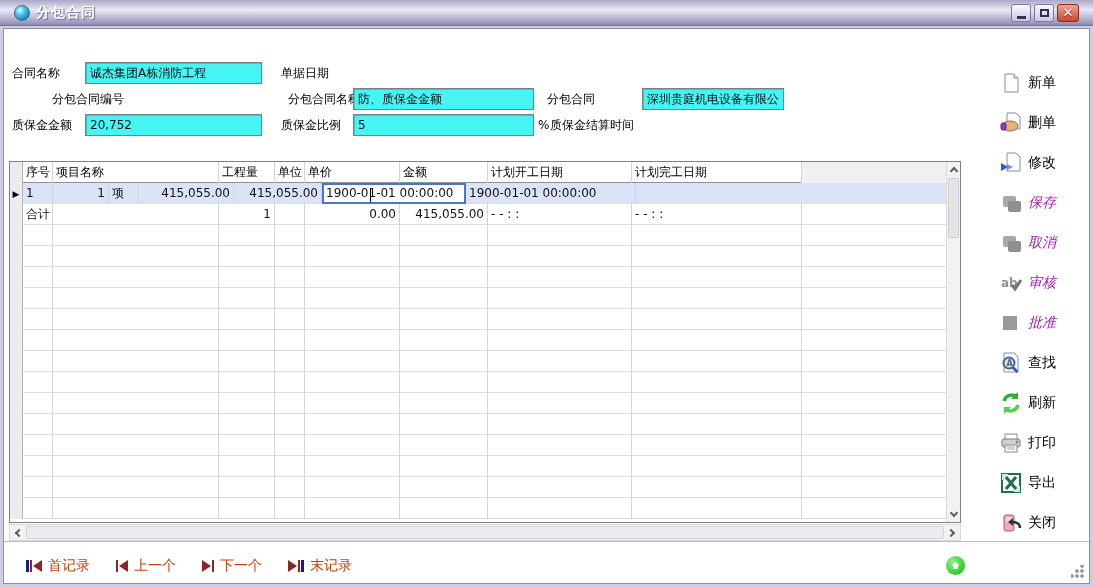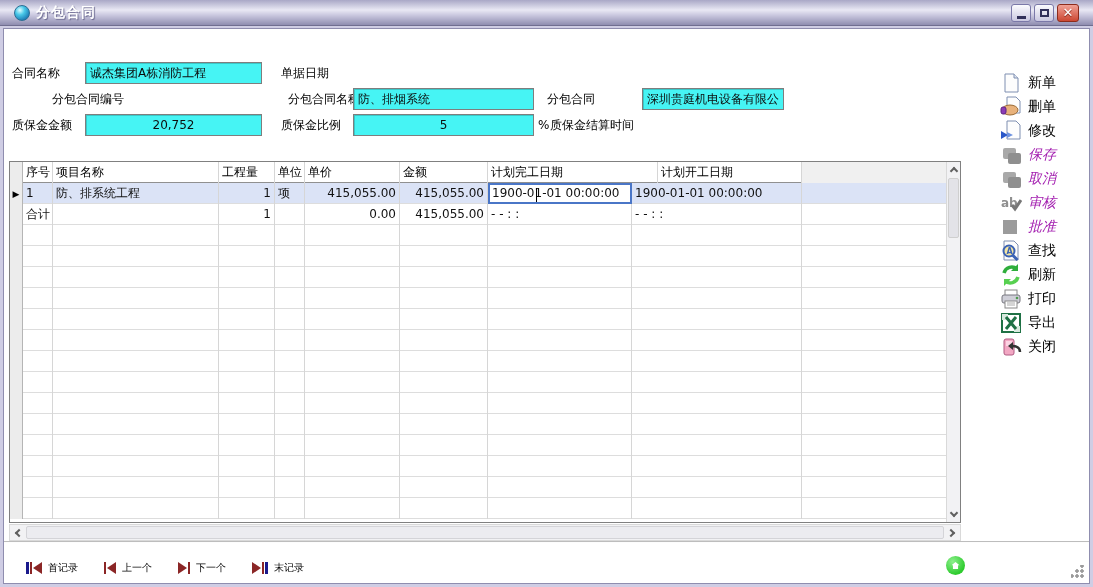--- a/index.html
+++ b/index.html
@@ -40,21 +40,21 @@
 
   
   .fld-label { position:absolute; height:22px; line-height:22px; color:#000; white-space:nowrap; }
   .fld {
     position:absolute; height:22px; line-height:20px;
     background:var(--field-bg, #46f4f4);
     border:1px solid #7e7e7e;
     box-shadow:inset 1px 1px 0 rgba(0,0,0,.18);
     padding:0 4px; color:#0c0c0c; white-space:nowrap; overflow:hidden;
   }
-  .fld.num { text-align:center; }
+  .fld.num { text-align:left; }
 
   
   .grid {
     position:absolute; left:5px; top:132px; width:952px; height:362px;
     border:1px solid #808080; background:#fff; overflow:hidden;
   }
   .grid-inner { position:absolute; left:0; top:0; right:14px; bottom:0; }
   .g-row { display:flex; height:21px; border-bottom:1px solid #ddd; }
   .g-row.header { border-bottom:1px solid #909090; background:#fff; }
   .g-row.selected { background:#dbe3f6; }
@@ -85,32 +85,32 @@
   .sc-btn { position:absolute; background:#f2f2f4; display:flex; align-items:center; justify-content:center; }
   .chev { width:6px; height:6px; border-right:2px solid #606060; border-bottom:2px solid #606060; }
   .chev.up { transform:rotate(-135deg); margin-top:3px; }
   .chev.down { transform:rotate(45deg); margin-bottom:3px; }
   .chev.left { transform:rotate(135deg); margin-left:3px; }
   .chev.right { transform:rotate(-45deg); margin-right:3px; }
   .vthumb { position:absolute; left:1px; right:1px; top:16px; height:60px; background:#e3e3e8; border:1px solid #cfcfcf; border-radius:2px; }
   .hthumb { position:absolute; top:1px; bottom:1px; left:16px; right:16px; background:#ececf0; border:1px solid #d4d4d8; border-radius:2px; }
 
   
-  .sidebar { position:absolute; right:12px; top:42px; width:78px; display:flex; flex-direction:column; gap:0;margin-left:28px; }
+  .sidebar { position:absolute; right:12px; top:42px; width:78px; display:flex; flex-direction:column; gap:16px;margin-left:28px; }
   .side-btn { display:flex; align-items:center; gap:5px; height:24px; cursor:pointer; }
   .side-btn .ic { width:24px; height:24px; flex:0 0 auto; display:flex; align-items:center; justify-content:center; }
   .side-btn .lbl { font-size:14px; color:#000; white-space:nowrap; }
   .side-btn.disabled .lbl { color:#a21caf;font-style:italic; }
   .side-btn.disabled { cursor:default; }
 
   
   .separator { position:absolute; left:0; right:0; bottom:40px; height:2px; border-top:1px solid #bdbdbd; border-bottom:1px solid #fdfdfd; }
   .navbar { position:absolute; left:22px; bottom:8px; display:flex; gap:26px; align-items:center; }
   .nav-item { display:flex; align-items:center; gap:6px; cursor:pointer; }
-  .nav-item .lbl { font-size:10px; color:#000000; }
+  .nav-item .lbl { font-size:14px; color:#c2410c; }
   .tri { width:0; height:0; display:inline-block; }
   .tri.lt { border-top:6px solid transparent; border-bottom:6px solid transparent; border-right:9px solid #8b2626; }
   .tri.rt { border-top:6px solid transparent; border-bottom:6px solid transparent; border-left:9px solid #8b2626; }
   .bar-navy { width:3px; height:12px; background:#1a1a8c; display:inline-block; }
   .bar-red { width:2px; height:12px; background:#8b2626; display:inline-block; }
   .nav-ic { display:flex; align-items:center; gap:1px; }
 
   .status-ic {
     position:absolute; left:942px; bottom:8px; width:19px; height:19px; border-radius:50%;
     background:radial-gradient(circle at 35% 30%, #8cf08c, #2ecb2e 70%);
@@ -150,49 +150,48 @@
   </div>
 
   <div class="main">
 
     <div class="fld-label" style="left:8px;top:33px;">合同名称</div>
     <div class="fld" style="left:81px;top:33px;width:177px;">诚杰集团A栋消防工程</div>
     <div class="fld-label" style="left:277px;top:33px;">单据日期</div>
 
     <div class="fld-label" style="left:8px;top:59px;margin-left:40px;">分包合同编号</div>
     <div class="fld-label" style="left:284px;top:59px;">分包合同名称</div>
-    <div class="fld" style="left:349px;top:59px;width:181px;">防、排烟系统</div>
+    <div class="fld" style="left:349px;top:59px;width:181px;">防、质保金金额</div>
     <div class="fld-label" style="left:543px;top:59px;">分包合同</div>
     <div class="fld" style="left:638px;top:59px;width:142px;">深圳贵庭机电设备有限公</div>
 
     <div class="fld-label" style="left:8px;top:85px;">质保金金额</div>
     <div class="fld num" style="left:81px;top:85px;width:177px;">20,752</div>
     <div class="fld-label" style="left:277px;top:85px;">质保金比例</div>
     <div class="fld num" style="left:349px;top:85px;width:181px;">5</div>
     <div class="fld-label" style="left:534px;top:85px;">%</div>
     <div class="fld-label" style="left:546px;top:85px;">质保金结算时间</div>
 
     <div class="grid">
       <div class="grid-inner" id="grid-body">
           <div class="g-row header">
             <div class="g-cell ind" style="width: 13px;"></div>
             <div class="g-cell" style="width: 30px;">序号</div>
             <div class="g-cell" style="width: 166px;">项目名称</div>
             <div class="g-cell" style="width: 56px;">工程量</div>
             <div class="g-cell" style="width: 30px;">单位</div>
             <div class="g-cell" style="width: 95px;">单价</div>
             <div class="g-cell" style="width: 88px;">金额</div>
+            <div class="g-cell" style="width: 144px;">计划开工日期</div>
             <div class="g-cell" style="width: 170px;">计划完工日期</div>
-            <div class="g-cell" style="width: 144px;">计划开工日期</div>
             <div class="g-cell fill"></div>
           </div>
           <div class="g-row selected">
             <div class="g-cell ind" style="width: 13px;"><span class="mark">▶</span></div>
             <div class="g-cell" style="width: 30px;">1</div>
-            <div class="g-cell" style="width: 166px;">防、排系统工程</div>
             <div class="g-cell r" style="width: 56px;">1</div>
             <div class="g-cell" style="width: 30px;">项</div>
             <div class="g-cell r" style="width: 95px;">415,055.00</div>
             <div class="g-cell r" style="width: 88px;">415,055.00</div>
             <div class="g-cell active" style="width: 144px;">1900-01-01 00:00:00<span class="caret" style="left: 46px;"></span></div>
             <div class="g-cell" style="width: 170px;">1900-01-01 00:00:00</div>
             <div class="g-cell fill"></div>
           </div>
           <div class="g-row">
             <div class="g-cell ind" style="width: 13px;"></div>

